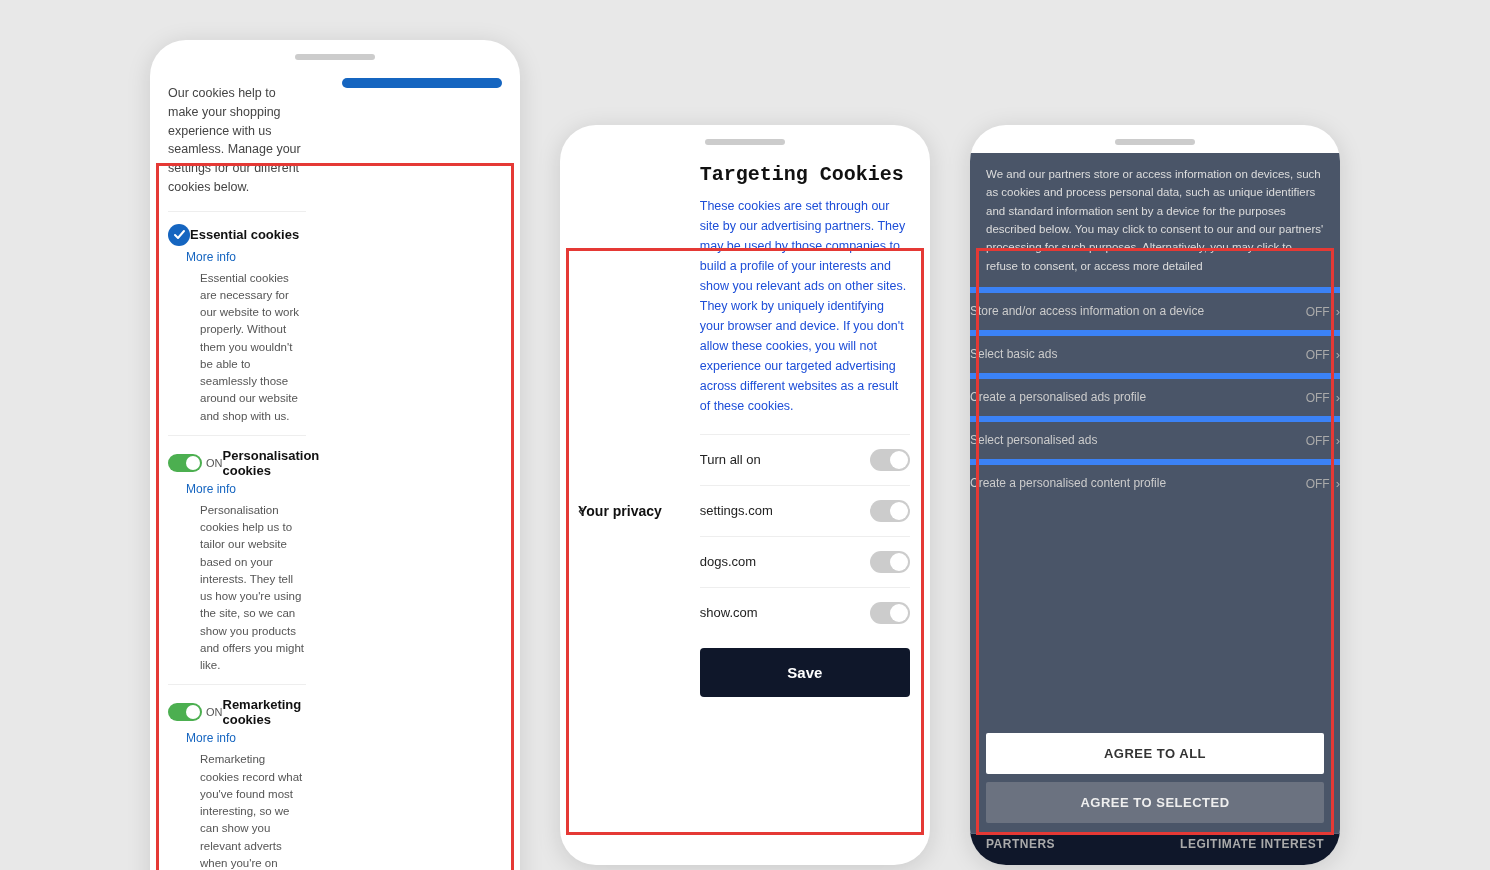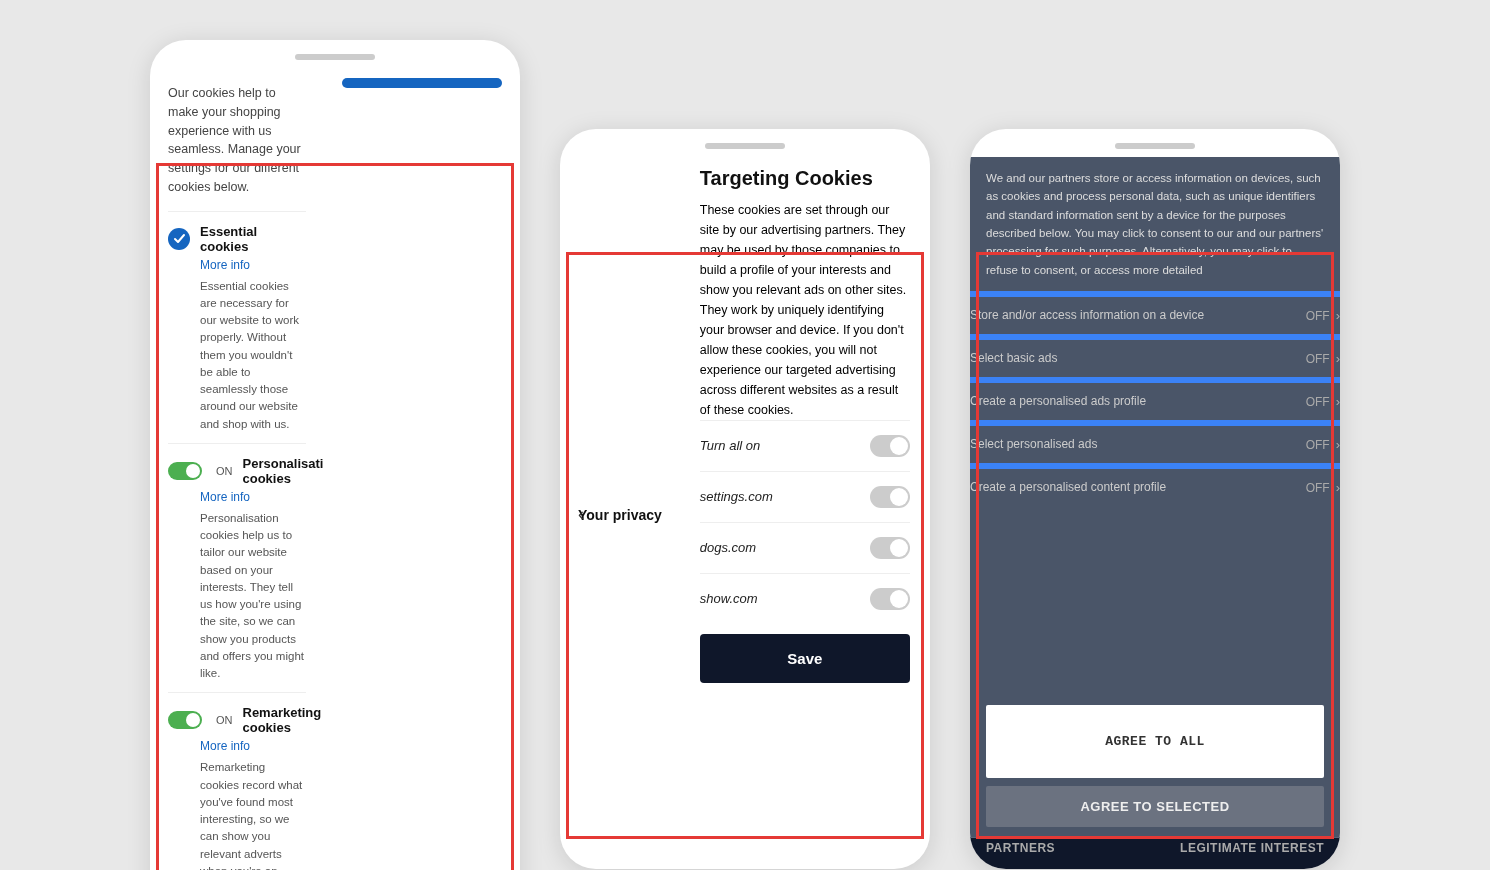--- a/index.html
+++ b/index.html
@@ -68,21 +68,20 @@
       line-height: 1.5;
     }
     .cookie-section {
       border-top: 1px solid #eee;
       padding-top: 12px;
       margin-bottom: 10px;
     }
     .cookie-header {
       display: flex;
       align-items: center;
-      gap: 10px;
       margin-bottom: 4px;
     }
     .check-circle {
       width: 22px; height: 22px;
       border-radius: 50%;
       background: #1565c0;
       display: flex; align-items: center; justify-content: center;
       flex-shrink: 0;
     }
     .check-circle svg { width: 13px; height: 13px; }
@@ -102,21 +101,21 @@
       right: 2px; top: 2px;
     }
     .cookie-title {
       font-weight: bold;
       font-size: 13px;
       color: #111;
     }
     .more-info {
       color: #1565c0;
       font-size: 12px;
-      margin-left: 32px;
+      margin-left: 18px;
       margin-bottom: 6px;
     }
     .on-label {
       font-size: 11px;
       color: #555;
       margin-left: 4px;
     }
     .cookie-desc {
       font-size: 11.5px;
       color: #555;
@@ -158,37 +157,38 @@
     .phone2-content {
       padding: 10px 20px;
       overflow-y: auto;
       flex: 1;
     }
     .targeting-title {
       font-size: 20px;
       font-weight: bold;
       color: #111;
       margin-bottom: 10px;
+      font-family: Liberation Mono, monospace;
     }
     .targeting-desc {
       font-size: 12.5px;
-      color: #000000;
+      color: #1d4ed8;
       line-height: 1.6;
+      margin-bottom: 18px;
     }
     .toggle-row {
       display: flex;
       align-items: center;
       justify-content: space-between;
       border-top: 1px solid #eee;
       padding: 14px 0;
     }
     .toggle-label {
       font-size: 13px;
       color: #222;
-      font-style: italic;
     }
     .toggle-off {
       width: 40px; height: 22px;
       background: #ccc;
       border-radius: 11px;
       position: relative;
       flex-shrink: 0;
     }
     .toggle-off::after {
       content: '';
@@ -260,25 +260,24 @@
       display: flex;
       flex-direction: column;
       gap: 8px;
     }
     .agree-all-btn {
       background: #fff;
       color: #333;
       font-size: 13px;
       font-weight: bold;
       text-align: center;
-      padding: 29px;
+      padding: 13px;
       border-radius: 2px;
       letter-spacing: 0.5px;
       cursor: pointer;
-      font-family: Liberation Mono, monospace;
     }
     .agree-selected-btn {
       background: #6b7280;
       color: #eee;
       font-size: 13px;
       font-weight: bold;
       text-align: center;
       padding: 13px;
       border-radius: 2px;
       letter-spacing: 0.5px;

